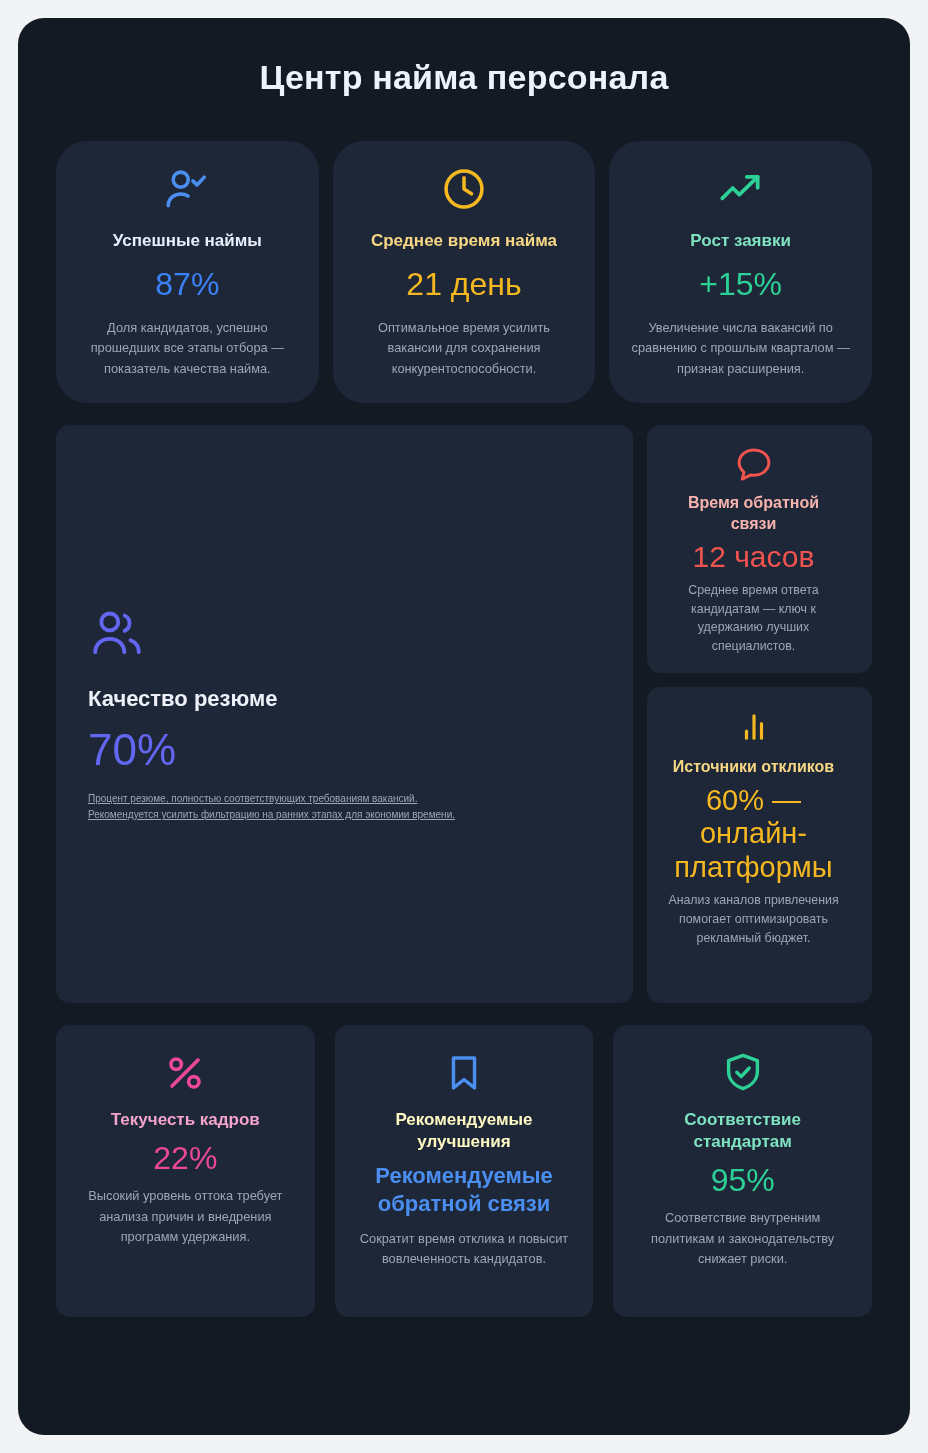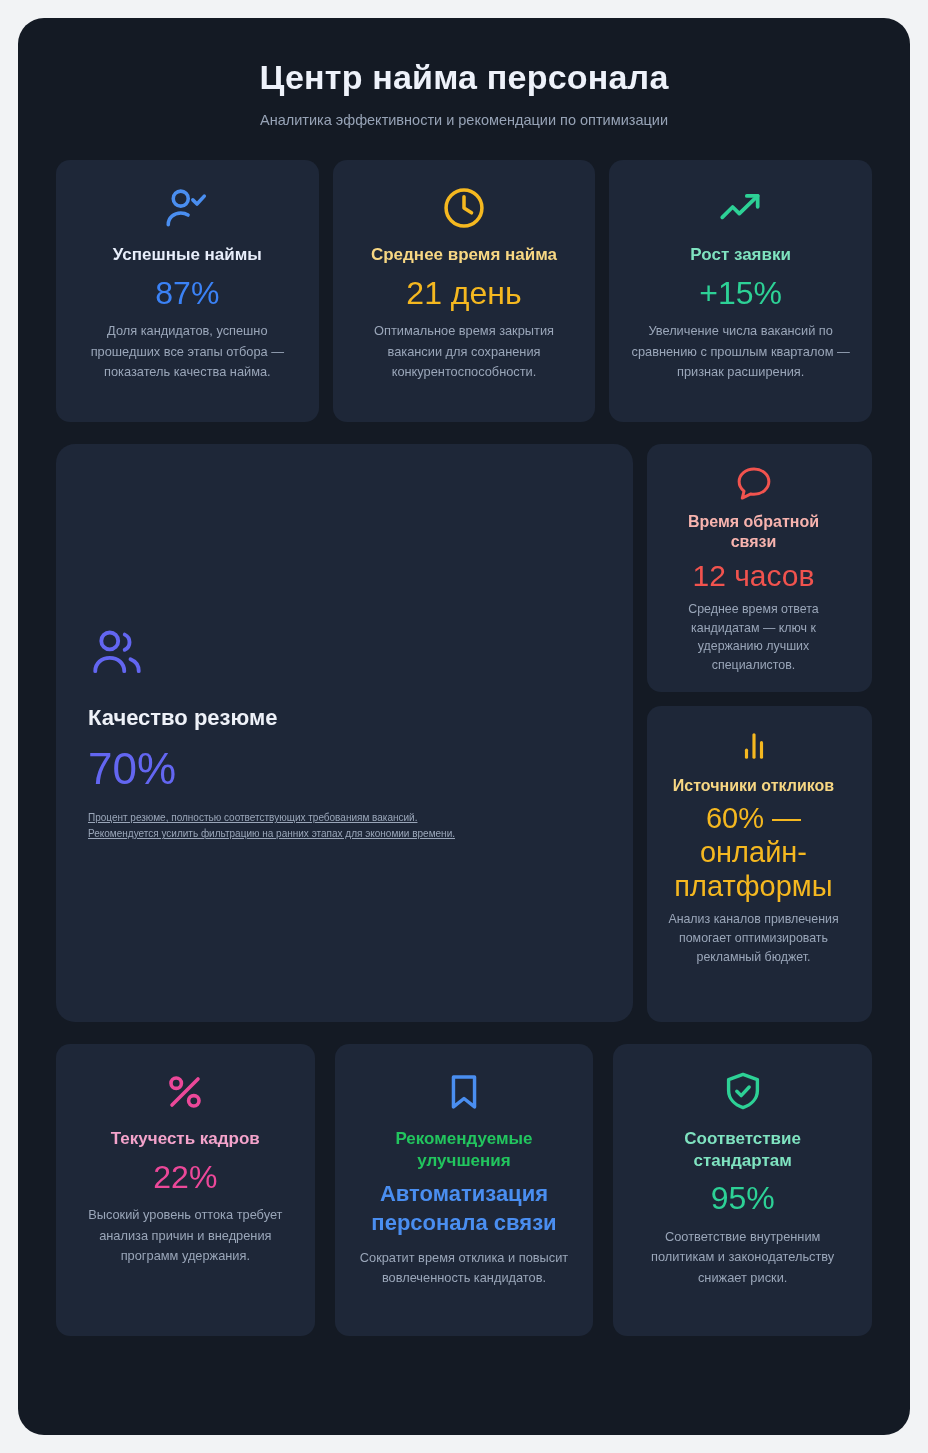--- a/index.html
+++ b/index.html
@@ -93,21 +93,21 @@
     max-width: 240px;
   }
 
   
   .row-top {
     display: grid;
     grid-template-columns: 1fr 1fr 1fr;
     gap: 14px;
     margin-bottom: 22px;
   }
-  .row-top .card { min-height: 262px; justify-content: flex-start; }
+  .row-top .card { min-height: 262px; justify-content: space-between; border-radius: 31px; }
 
   .row-mid {
     display: grid;
     grid-template-columns: 577px 1fr;
     gap: 14px;
     margin-bottom: 22px;
   }
 
   .row-mid-right {
     display: grid;
@@ -115,21 +115,20 @@
     gap: 14px;
   }
 
   
   .card-feature {
     align-items: flex-start;
     text-align: left;
     justify-content: center;
     padding: 34px 32px;
     min-height: 578px;
-    border-radius: 19px;
   }
   .card-feature .card-icon {
     height: 58px;
     margin-bottom: 22px;
     justify-content: flex-start;
   }
   .card-feature .card-title {
     font-size: 22px;
     color: #eef1f8;
     margin-bottom: 12px;
@@ -170,21 +169,20 @@
   }
 </style>
 </head>
 <body>
 
 <div class="page">
   <div class="shell">
 
     <div class="header">
       <div class="header-title">Центр найма персонала</div>
-      <div class="header-subtitle">Аналитика эффективности и рекомендации по оптимизации</div>
     </div>
 
     <div class="row-top">
 
       <div class="card">
         <div class="card-icon">
           <svg width="50" height="50" viewBox="0 0 24 24" fill="none" stroke="#4a8ef0" stroke-width="1.7" stroke-linecap="round" stroke-linejoin="round">
             <circle cx="9" cy="7.5" r="3.6"></circle>
             <path d="M3 20c0-3.4 2.8-5.6 6-5.6 1.3 0 2.5.35 3.5.98"></path>
             <path d="M14.8 8.1l2 2 3.5-3.8"></path>
@@ -197,21 +195,21 @@
 
       <div class="card">
         <div class="card-icon">
           <svg width="50" height="50" viewBox="0 0 24 24" fill="none" stroke="#f5b820" stroke-width="1.7" stroke-linecap="round" stroke-linejoin="round">
             <circle cx="12" cy="12" r="8.6"></circle>
             <path d="M12 6.6V12l3.6 2.3"></path>
           </svg>
         </div>
         <div class="card-title" style="color:#f7d783">Среднее время найма</div>
         <div class="card-value" style="color:#f5b820">21 день</div>
-        <div class="card-desc">Оптимальное время закрытия вакансии для сохранения конкурентоспособности.</div>
+        <div class="card-desc">Оптимальное время усилить вакансии для сохранения конкурентоспособности.</div>
       </div>
 
       <div class="card">
         <div class="card-icon">
           <svg width="50" height="50" viewBox="0 0 24 24" fill="none" stroke="#2dd196" stroke-width="1.8" stroke-linecap="round" stroke-linejoin="round">
             <path d="M3 16.5l5-5 3.2 3.2L20 6.2"></path>
             <path d="M14.8 6.2H20v5.2"></path>
           </svg>
         </div>
         <div class="card-title" style="color:#7fe3c0">Рост заявки</div>
@@ -280,22 +278,22 @@
         <div class="card-value" style="color:#ec4899">22%</div>
         <div class="card-desc">Высокий уровень оттока требует анализа причин и внедрения программ удержания.</div>
       </div>
 
       <div class="card">
         <div class="card-icon">
           <svg width="46" height="46" viewBox="0 0 24 24" fill="none" stroke="#4a8ef0" stroke-width="1.8" stroke-linecap="round" stroke-linejoin="round">
             <path d="M6.5 4.2h11v15.6l-5.5-4.4-5.5 4.4z"></path>
           </svg>
         </div>
-        <div class="card-title" style="color:#22c55e">Рекомендуемые улучшения</div>
-        <div class="value-accent" style="color:#4a8ef0">Автоматизация персонала связи</div>
+        <div class="card-title" style="color:#fef9c3">Рекомендуемые улучшения</div>
+        <div class="value-accent" style="color:#4a8ef0">Рекомендуемые обратной связи</div>
         <div class="card-desc">Сократит время отклика и повысит вовлеченность кандидатов.</div>
       </div>
 
       <div class="card">
         <div class="card-icon">
           <svg width="48" height="48" viewBox="0 0 24 24" fill="none" stroke="#2dd196" stroke-width="1.7" stroke-linecap="round" stroke-linejoin="round">
             <path d="M12 3.2l7.2 2.6v5.3c0 4.2-3 7.3-7.2 8.7-4.2-1.4-7.2-4.5-7.2-8.7V5.8z"></path>
             <path d="M8.9 11.6l2.2 2.2 4-4.3"></path>
           </svg>
         </div>

